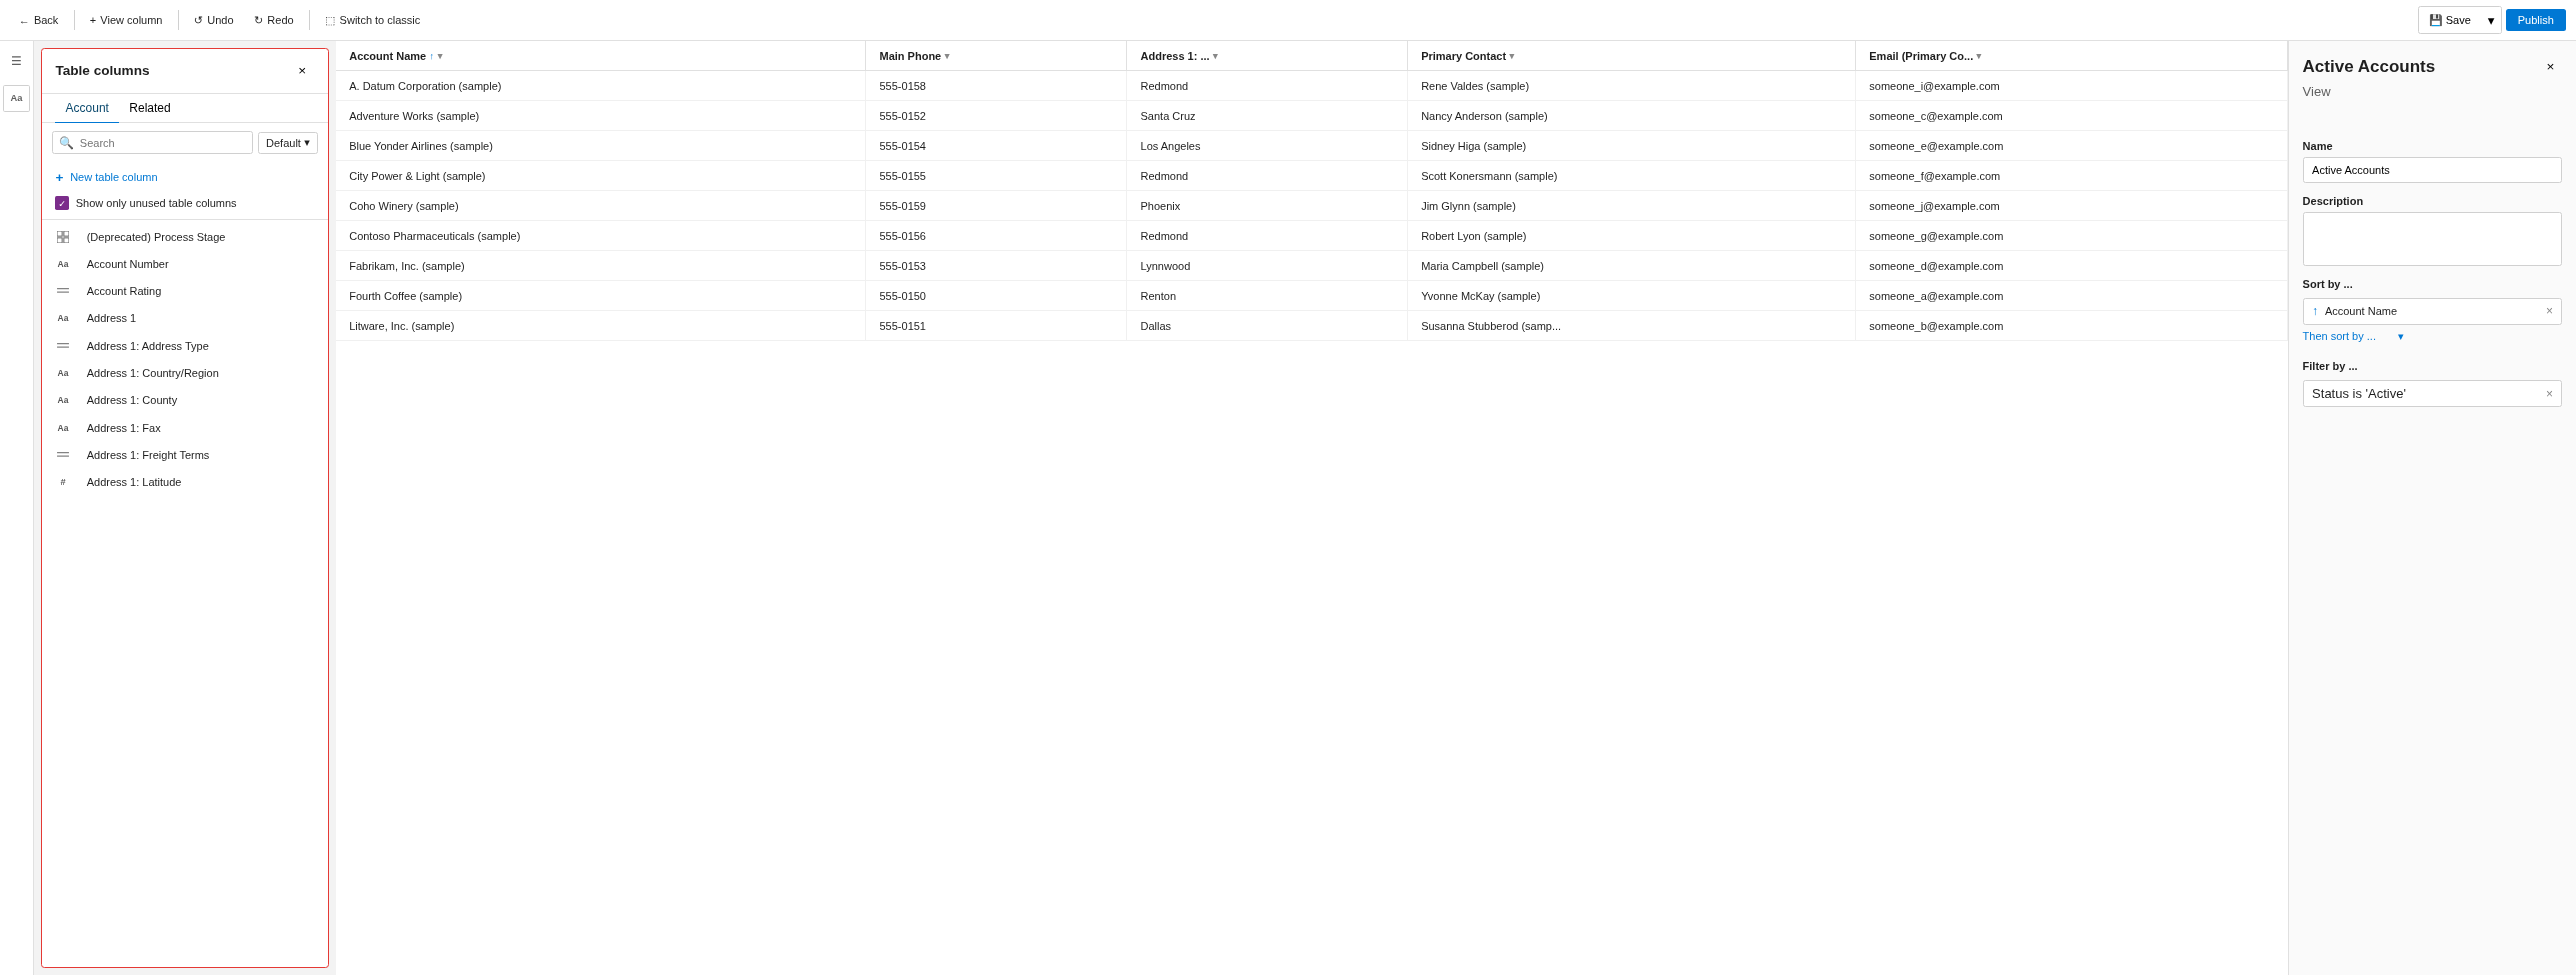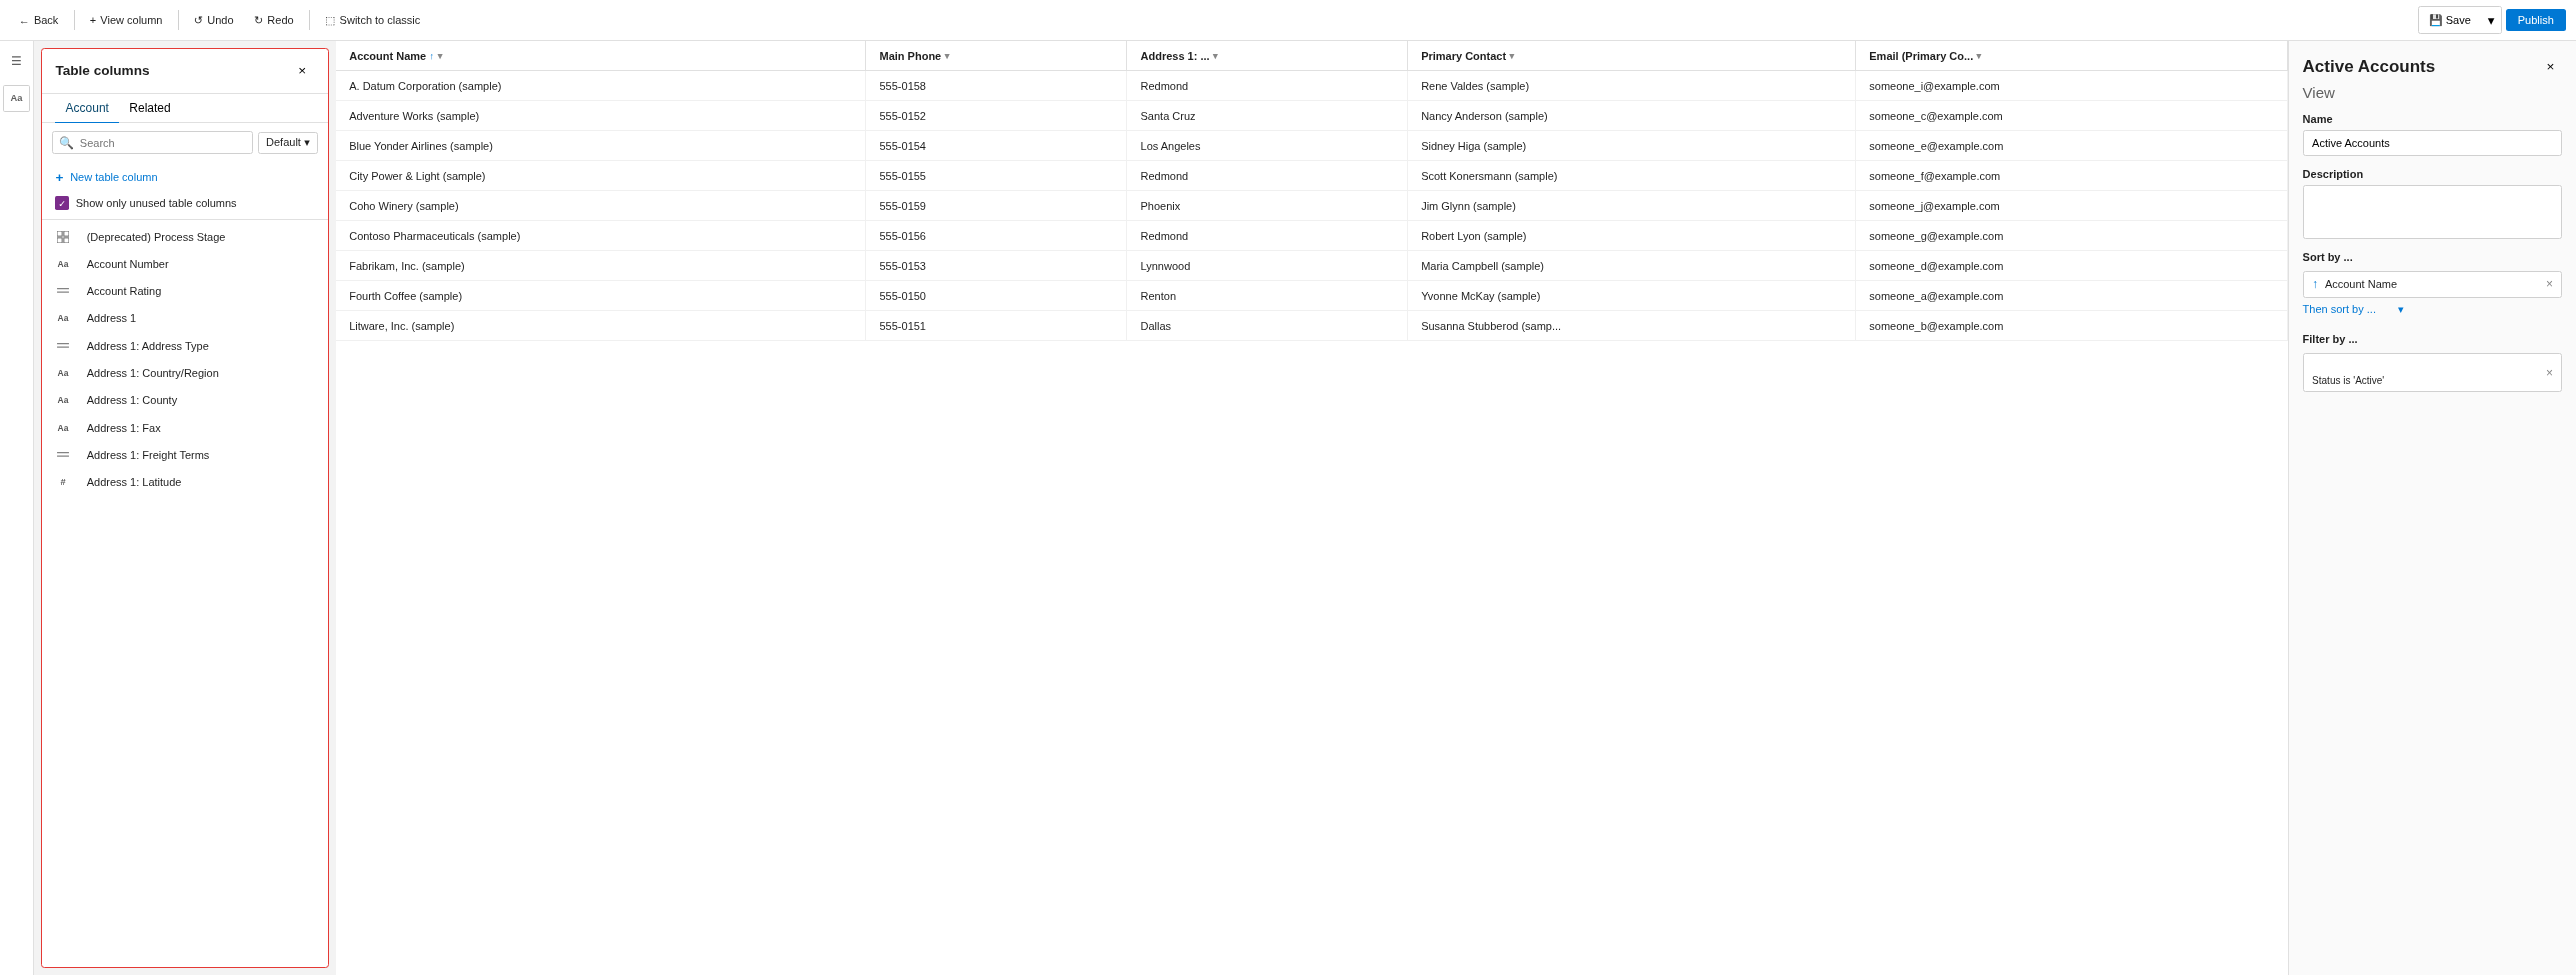--- a/index.html
+++ b/index.html
@@ -73,21 +73,21 @@
       display: flex; align-items: center; padding: 8.5px 10.2px; gap: 5.1px;
     }
     .search-box {
       flex: 1; display: flex; align-items: center; border: 0.8px solid #d0d0d0;
       border-radius: 2.5px; padding: 3.4px 6.8px; gap: 5.1px;
     }
     .search-box input {
       border: none; outline: none; font-size: 11px; flex: 1;
     }
     .default-dropdown {
-      display: flex; gap: 3.4px;
+      display: flex; align-items: center; gap: 3.4px;
       border: 0.8px solid #d0d0d0; border-radius: 2.5px; padding: 3.4px 6.8px;
       cursor: pointer; font-size: 11px; background: #fff;
     }
 
     .panel-new-col {
       display: flex; align-items: center; gap: 6.8px;
       padding: 6.8px 13.6px; cursor: pointer; color: #0078d4; font-size: 11px;
     }
 
     .panel-checkbox-row {
@@ -143,21 +143,21 @@
       display: flex; flex-direction: column; overflow-y: auto; padding: 13.6px;
     }
     .right-panel-header {
       display: flex; align-items: center; justify-content: space-between; margin-bottom: 5.1px;
     }
     .right-panel-title { font-size: 17px; font-weight: 600; }
     .right-panel-close {
       width: 24px; height: 24px; display: flex; align-items: center; justify-content: center;
       cursor: pointer; border-radius: 2.5px; border: none; background: transparent; font-size: 13.6px;
     }
-    .right-view-label { font-size: 15px; color: #616161; margin-bottom: 0; }
+    .right-view-label { font-size: 13px; color: #616161; margin-bottom: 29px; }
 
     .field-label { font-size: 11px; font-weight: 600; margin-bottom: 5.1px; margin-top: 12px; }
     .field-input {
       width: 100%; border: 0.8px solid #d0d0d0; border-radius: 2.5px;
       padding: 6px 8.5px; font-size: 11px; background: #fff;
     }
     .field-textarea {
       width: 100%; border: 0.8px solid #d0d0d0; border-radius: 2.5px;
       padding: 6px 8.5px; font-size: 11px; background: #fff; height: 54px; resize: none;
     }
@@ -171,21 +171,21 @@
 
     .then-sort-row {
       display: flex; align-items: center; gap: 22px; padding: 5.1px 0; cursor: pointer;
       color: #0078d4; font-size: 11px;
     }
 
     .filter-row {
       display: flex; align-items: center; border: 0.8px solid #d0d0d0; border-radius: 2.5px;
       background: #fff; padding: 5.1px 8.5px; gap: 6.8px; margin-top: 3.4px;
     }
-    .filter-row-text { flex: 1; font-size: 10px; margin-top: 16px; }
+    .filter-row-text { flex: 1; font-size: 13px; }
     .filter-row-clear { cursor: pointer; color: #888; font-size: 12px; border: none; background: transparent; }
   </style>
 </head>
 <body>
 
 <div class="toolbar">
   <button class="toolbar-btn">
     <span>←</span>
     <span>Back</span>
   </button>

